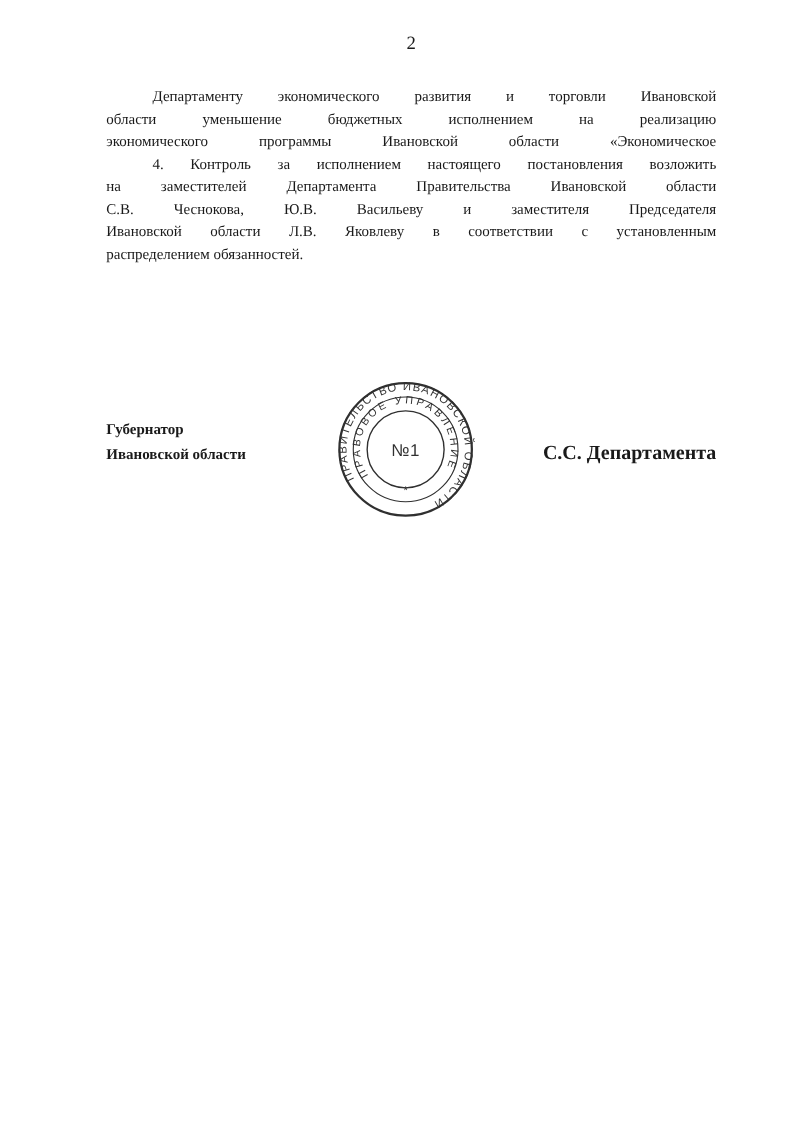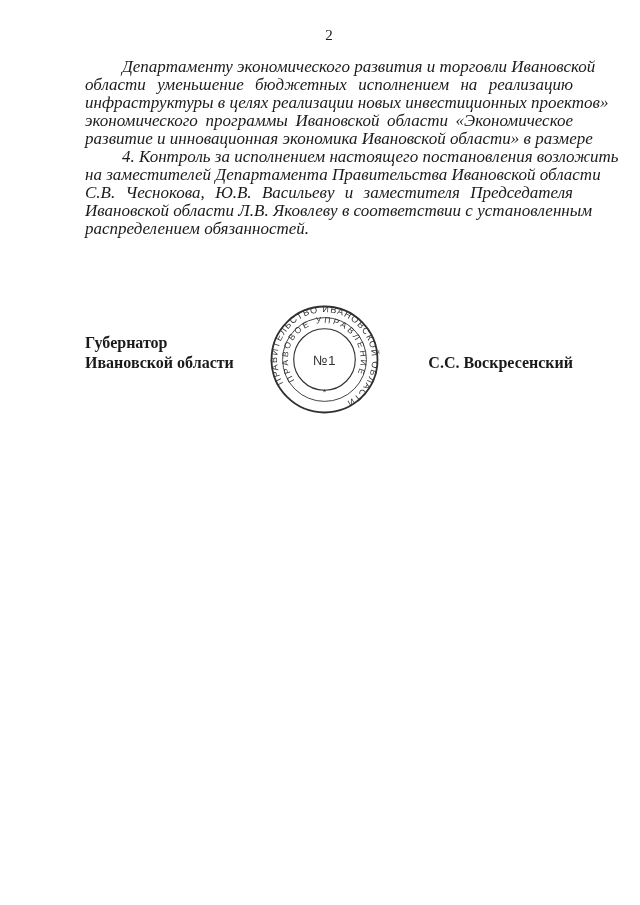--- a/index.html
+++ b/index.html
@@ -17,41 +17,40 @@
     top: 27px;
     left: 85px;
     width: 488px;
     text-align: center;
     font-size: 15px;
     line-height: 17px;
   }
   .body-text {
     position: absolute;
     left: 85px;
-    top: 58px;
+    top: 68px;
     width: 488px;
-    font-size: 17px;
+    font-size: 12px;
     line-height: 18px;
-    font-style: italic;
   }
   .para { margin: 0; }
   .tline {
     white-space: nowrap;
     text-align: justify;
     text-align-last: justify;
     height: 18px;
   }
   .tline.first { text-indent: 37px; }
   .tline.last { text-align-last: left; }
   .sig-title {
     position: absolute;
     left: 85px;
     top: 333px;
     font-weight: bold;
-    font-size: 16px;
+    font-size: 12px;
     line-height: 20px;
   }
   .sig-name {
     position: absolute;
     right: 67px;
     top: 353px;
     font-weight: bold;
     font-size: 16px;
     line-height: 20px;
     text-align: right;
@@ -78,23 +77,21 @@
 <body>
 
 <div class="page">
 
   <div class="page-number">2</div>
 
   <div class="body-text">
       <div class="para">
         <div class="tline first">Департаменту экономического развития и торговли Ивановской</div>
         <div class="tline">области уменьшение бюджетных исполнением на реализацию</div>
-        <div class="tline">инфраструктуры в целях реализации новых инвестиционных проектов»</div>
         <div class="tline">экономического программы Ивановской области «Экономическое</div>
-        <div class="tline">развитие и инновационная экономика Ивановской области» в размере</div>
       </div>
       <div class="para">
         <div class="tline first">4. Контроль за исполнением настоящего постановления возложить</div>
         <div class="tline">на заместителей Департамента Правительства Ивановской области</div>
         <div class="tline">С.В. Чеснокова, Ю.В. Васильеву и заместителя Председателя</div>
         <div class="tline">Ивановской области Л.В. Яковлеву в соответствии с установленным</div>
         <div class="tline last">распределением обязанностей.</div>
       </div>
     </div>
 
@@ -114,15 +111,15 @@
     <text class="ring-text-outer">
       <textPath href="#outer-ring-path">ПРАВИТЕЛЬСТВО ИВАНОВСКОЙ ОБЛАСТИ</textPath>
     </text>
     <text class="ring-text-inner">
       <textPath href="#inner-ring-path">ПРАВОВОЕ УПРАВЛЕНИЕ</textPath>
     </text>
     <text class="center-text" x="55" y="60" text-anchor="middle">№1</text>
     <text class="bottom-mark" x="55" y="90" text-anchor="middle">*</text>
   </svg>
 
-  <div class="sig-name">С.С. Воскресенский</div>
+  <div class="sig-name">С.С. Департамента</div>
 
 </div>
 
 </body></html>

